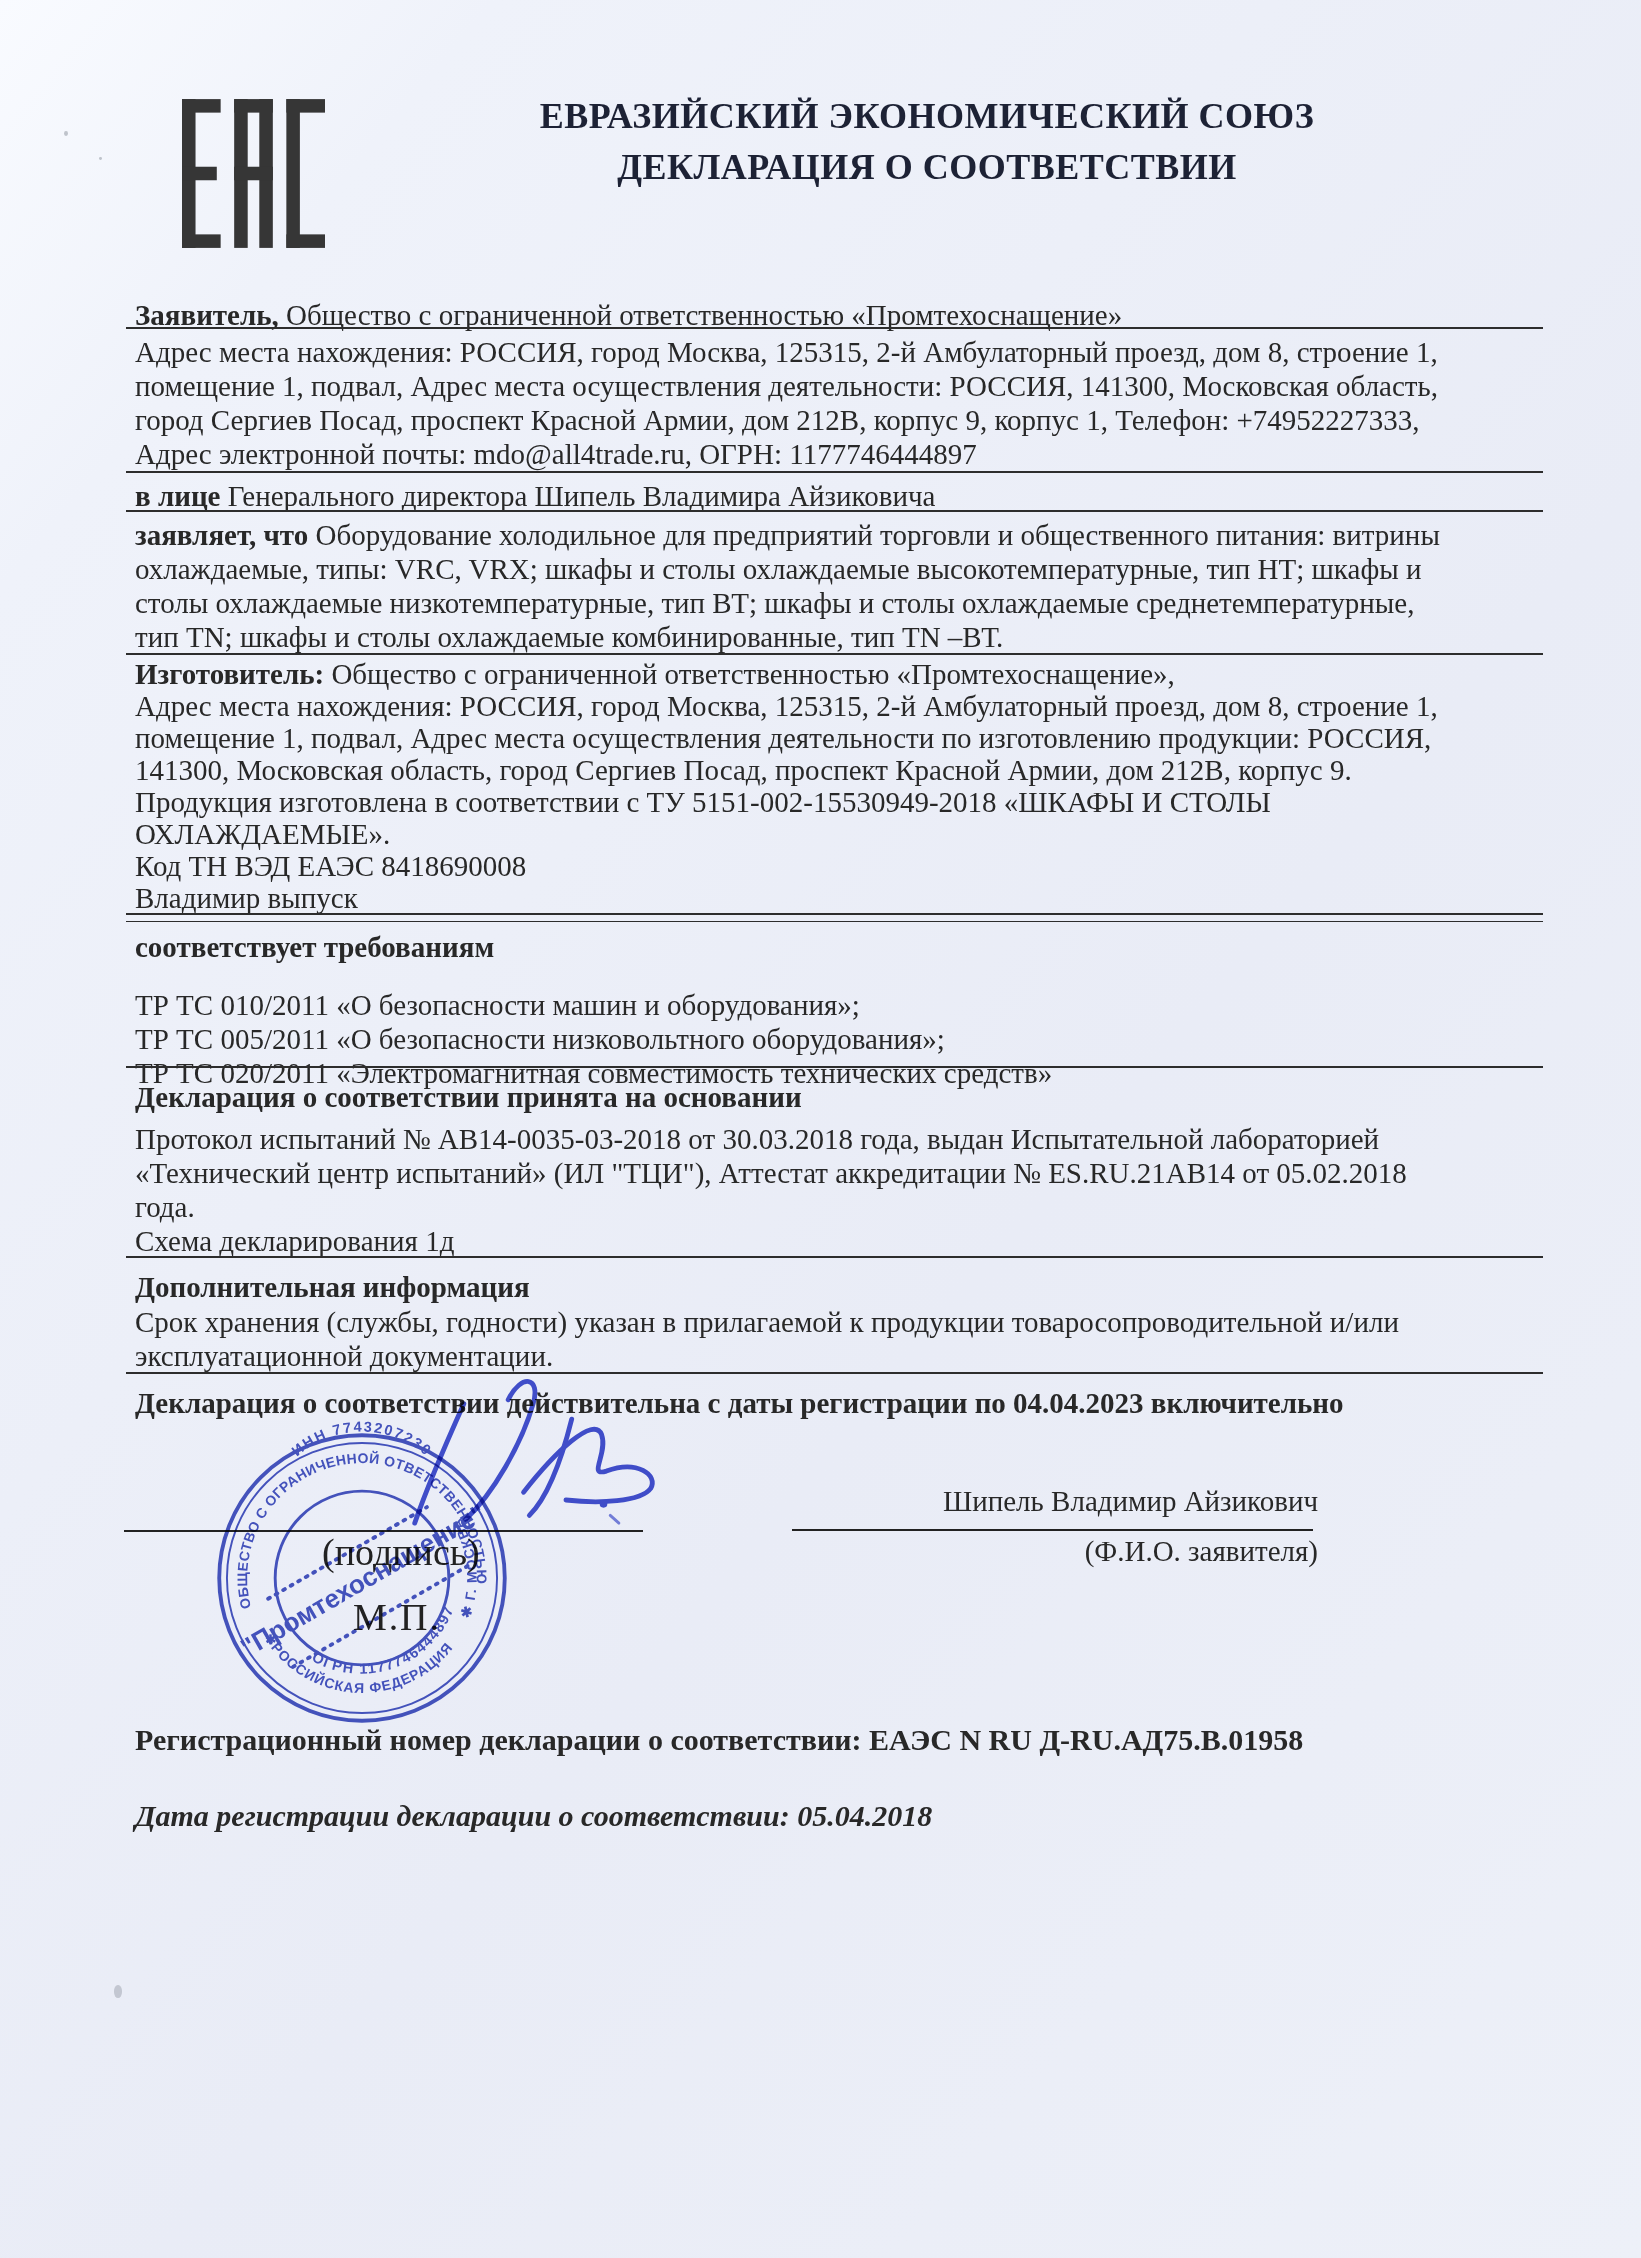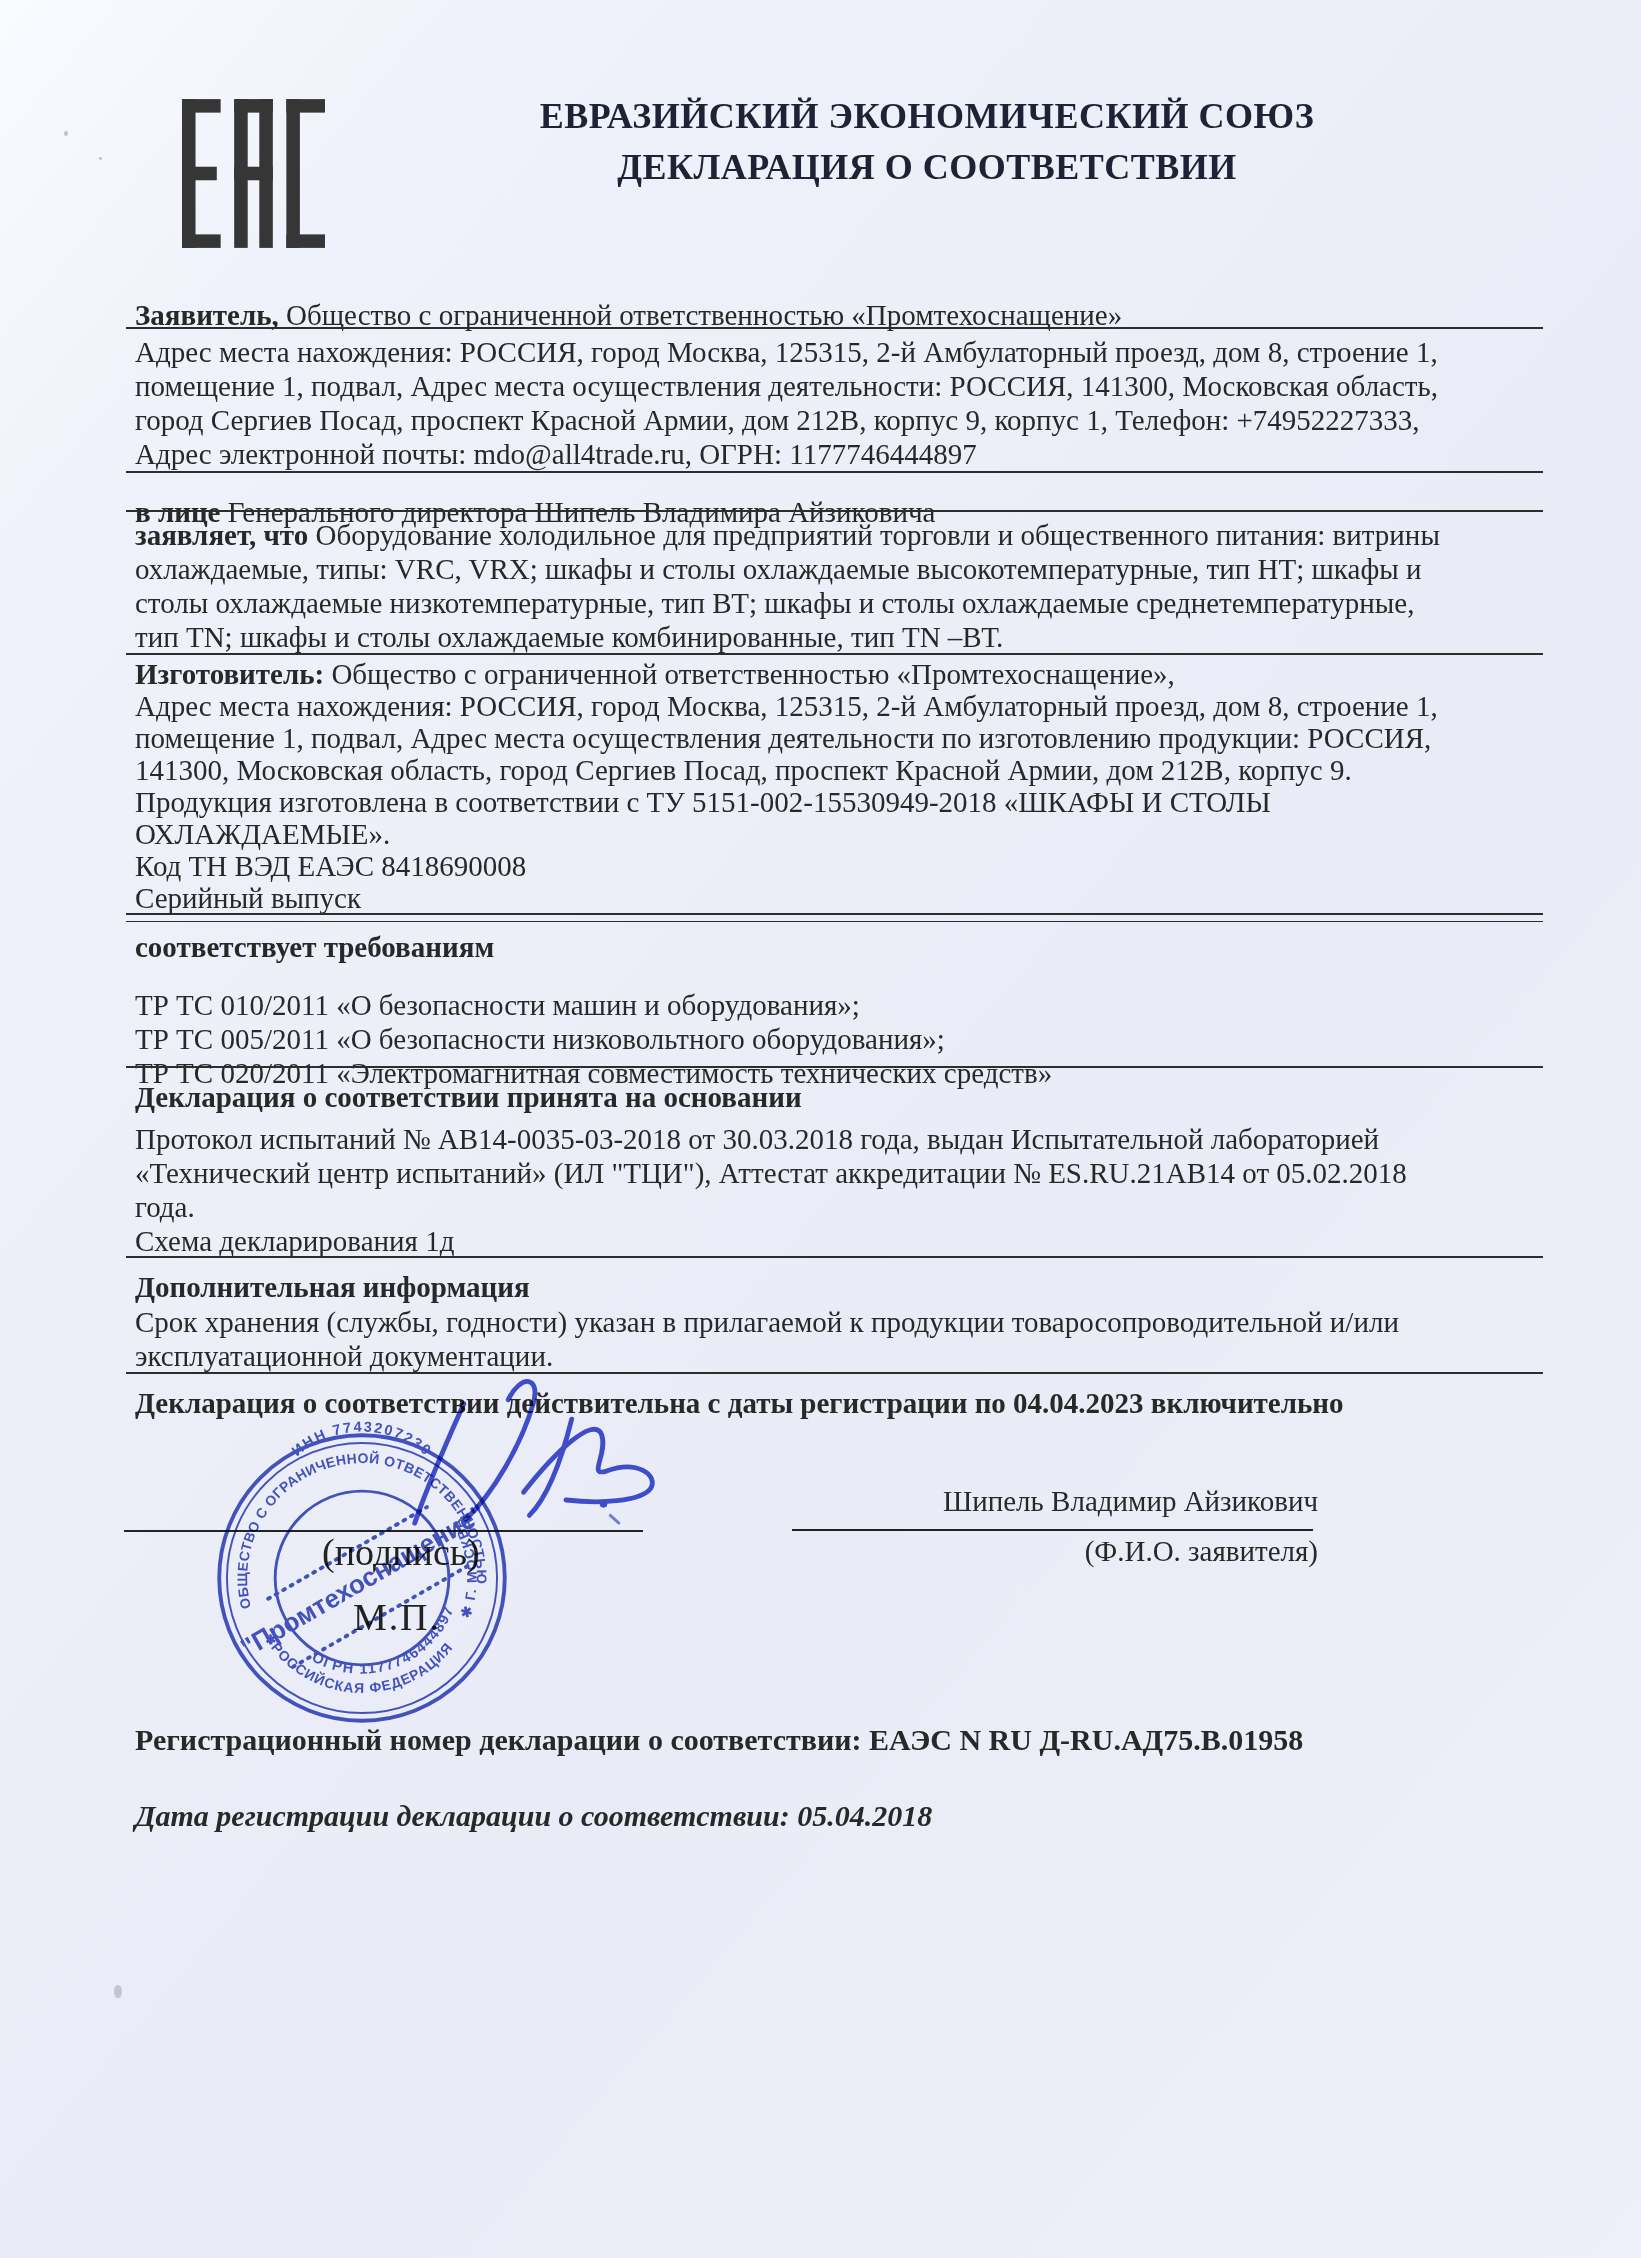--- a/index.html
+++ b/index.html
@@ -53,40 +53,40 @@
   <div class="hr" style="top:327px;"></div>
 
   <div class="row" style="top:335px;">
     <div>Адрес места нахождения: РОССИЯ, город Москва, 125315, 2-й Амбулаторный проезд, дом 8, строение 1,</div>
     <div>помещение 1, подвал, Адрес места осуществления деятельности: РОССИЯ, 141300, Московская область,</div>
     <div>город Сергиев Посад, проспект Красной Армии, дом 212В, корпус 9, корпус 1, Телефон: +74952227333,</div>
     <div>Адрес электронной почты: mdo@all4trade.ru, ОГРН: 1177746444897</div>
   </div>
   <div class="hr" style="top:471px;"></div>
 
-  <div class="row" style="top:479px;margin-top:16px;"><span class="b">в лице</span><span> Генерального директора Шипель Владимира Айзиковича</span></div>
+  <div class="row" style="top:479px;"><span class="b">в лице</span><span> Генерального директора Шипель Владимира Айзиковича</span></div>
   <div class="hr" style="top:510px;"></div>
 
   <div class="row" style="top:518px;">
     <div><span class="b">заявляет, что</span><span> Оборудование холодильное для предприятий торговли и общественного питания: витрины</span></div>
     <div>охлаждаемые, типы: VRC, VRX; шкафы и столы охлаждаемые высокотемпературные, тип НТ; шкафы и</div>
     <div>столы охлаждаемые низкотемпературные, тип ВТ; шкафы и столы охлаждаемые среднетемпературные,</div>
     <div>тип TN; шкафы и столы охлаждаемые комбинированные, тип TN –ВТ.</div>
   </div>
   <div class="hr" style="top:653px;"></div>
 
   <div class="row" style="top:658px;line-height:32px;">
     <div><span class="b">Изготовитель:</span><span> Общество с ограниченной ответственностью «Промтехоснащение»,</span></div>
     <div>Адрес места нахождения: РОССИЯ, город Москва, 125315, 2-й Амбулаторный проезд, дом 8, строение 1,</div>
     <div>помещение 1, подвал, Адрес места осуществления деятельности по изготовлению продукции: РОССИЯ,</div>
     <div>141300, Московская область, город Сергиев Посад, проспект Красной Армии, дом 212В, корпус 9.</div>
     <div>Продукция изготовлена в соответствии с ТУ 5151-002-15530949-2018 «ШКАФЫ И СТОЛЫ</div>
     <div>ОХЛАЖДАЕМЫЕ».</div>
     <div>Код ТН ВЭД ЕАЭС 8418690008</div>
-    <div>Серийный выпуск</div>
+    <div>Владимир выпуск</div>
   </div>
   <div class="dhr" style="top:913px;"></div>
 
   <div class="row b" style="top:930px;">соответствует требованиям</div>
   <div class="row" style="top:988px;">
     <div>ТР ТС 010/2011 «О безопасности машин и оборудования»;</div>
     <div>ТР ТС 005/2011 «О безопасности низковольтного оборудования»;</div>
     <div>ТР ТС 020/2011 «Электромагнитная совместимость технических средств»</div>
   </div>
   <div class="hr" style="top:1066px;"></div>

